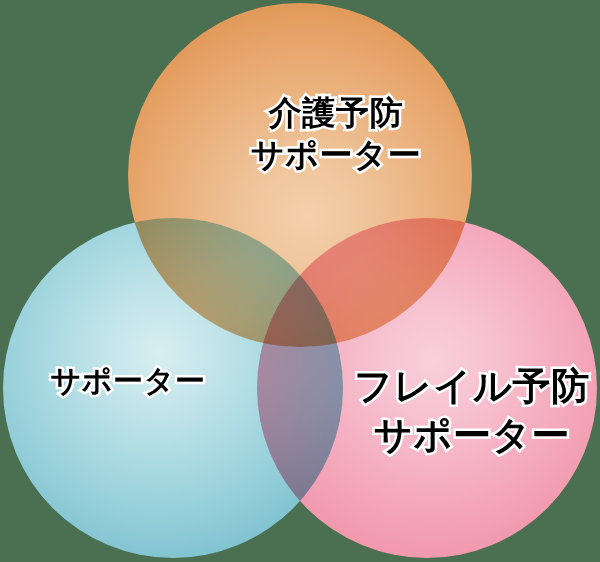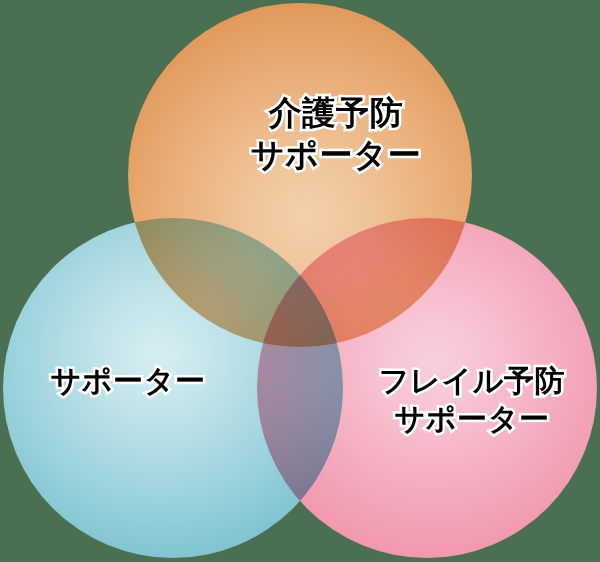--- a/index.html
+++ b/index.html
@@ -108,21 +108,21 @@
     left: 0;
     width: 256px;
     top: 363px;
     font-size: 30px;
   }
 
   #label-right {
     left: 344px;
     width: 256px;
     top: 363px;
-    font-size: 30px;
+    font-size: 38px;
     font-family: Liberation Serif, serif;
   }
 </style>
 </head>
 <body>
 
 <div id="venn-stage">
 
   <div class="circle-layer">
     <div class="venn-circle" id="circle-top"></div>

